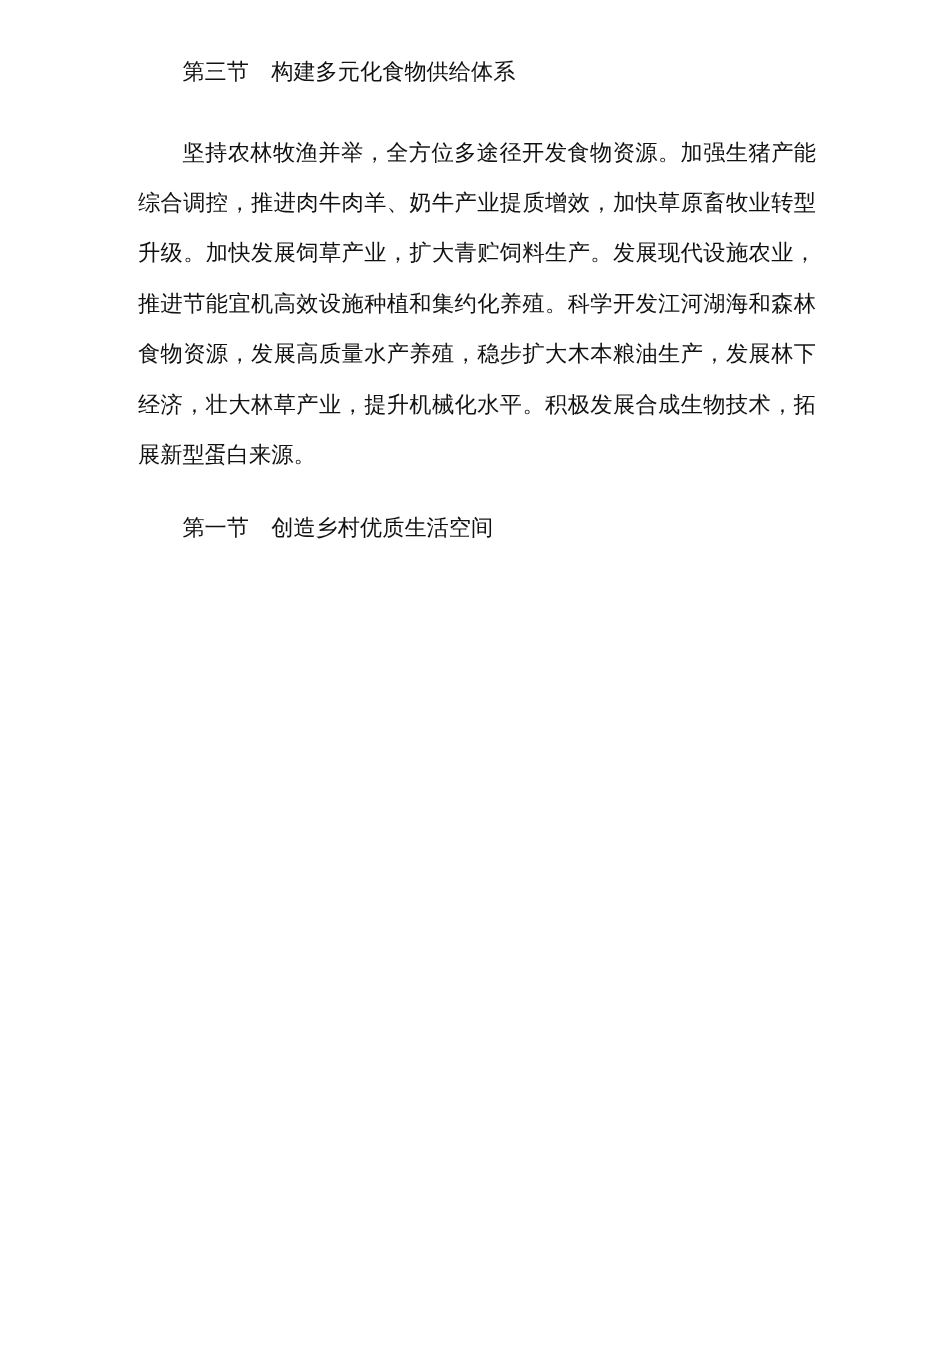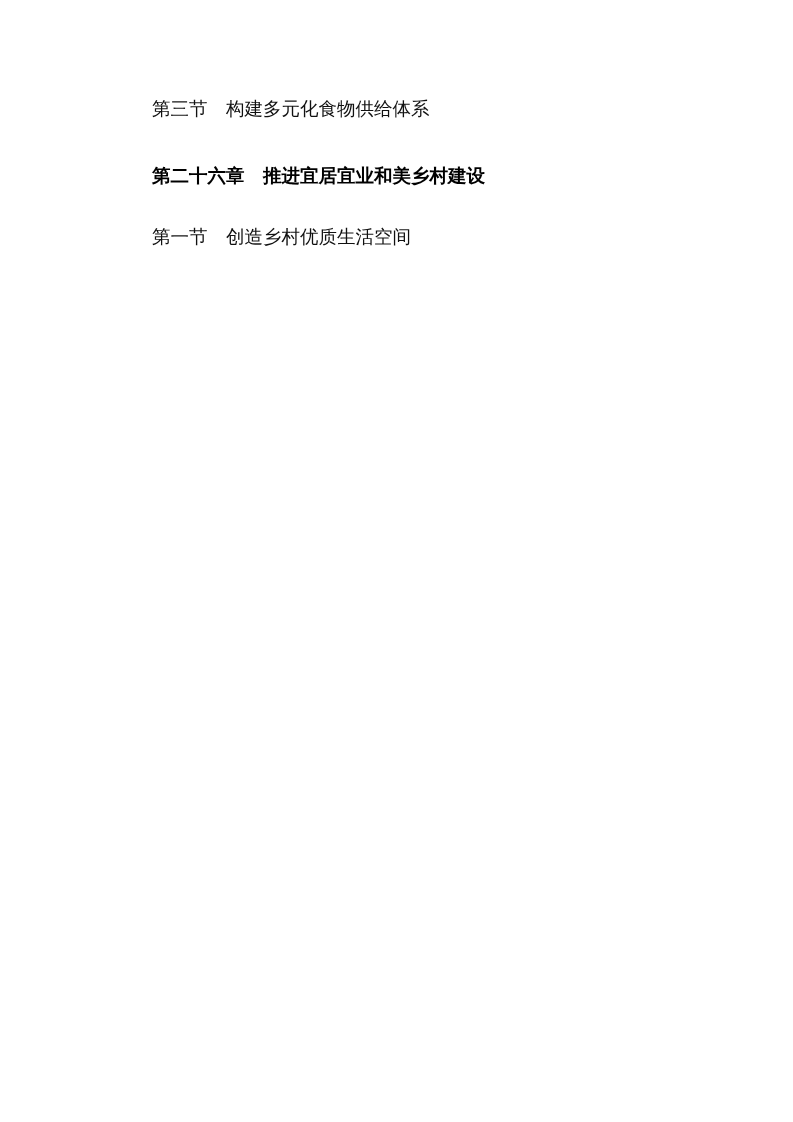--- a/index.html
+++ b/index.html
@@ -6,21 +6,21 @@
     margin: 0;
     padding: 0;
     background: #ffffff;
   }
   .page {
     position: relative;
     width: 793px;
     height: 1122px;
     background: #ffffff;
     box-sizing: border-box;
-    padding: 88px 113px 0 115px;
+    padding: 40px 113px 0 115px;
     overflow: hidden;
     font-family: "Liberation Serif", "DejaVu Serif", serif;
     color: #111111;
   }
   .section-heading {
     margin: 0;
     font-size: 18.5px;
     line-height: 42px;
     font-weight: normal;
     text-indent: 2em;
@@ -53,20 +53,20 @@
     word-break: break-all;
   }
 </style>
 </head>
 <body>
 
 <div class="page">
 
   <h2 class="section-heading first">第三节　构建多元化食物供给体系</h2>
 
+  <p class="para">坚持农林牧渔并举，全方位多途径开发食物资源。加强生猪产能综合调控，推进肉牛肉羊、奶牛产业提质增效，加快草原畜牧业转型升级。加快发展饲草产业，扩大青贮饲料生产。发展现代设施农业，推进节能宜机高效设施种植和集约化养殖。科学开发江河湖海和森林食物资源，发展高质量水产养殖，稳步扩大木本粮油生产，发展林下经济，壮大林草产业，提升机械化水平。积极发展合成生物技术，拓展新型蛋白来源。</p>
 
-  <h1 class="chapter-heading">第二十六章　推进宜居宜业和美乡村建设</h1>
 
 
   <h2 class="section-heading second">第一节　创造乡村优质生活空间</h2>
 
 
 </div>
 
 </body></html>

